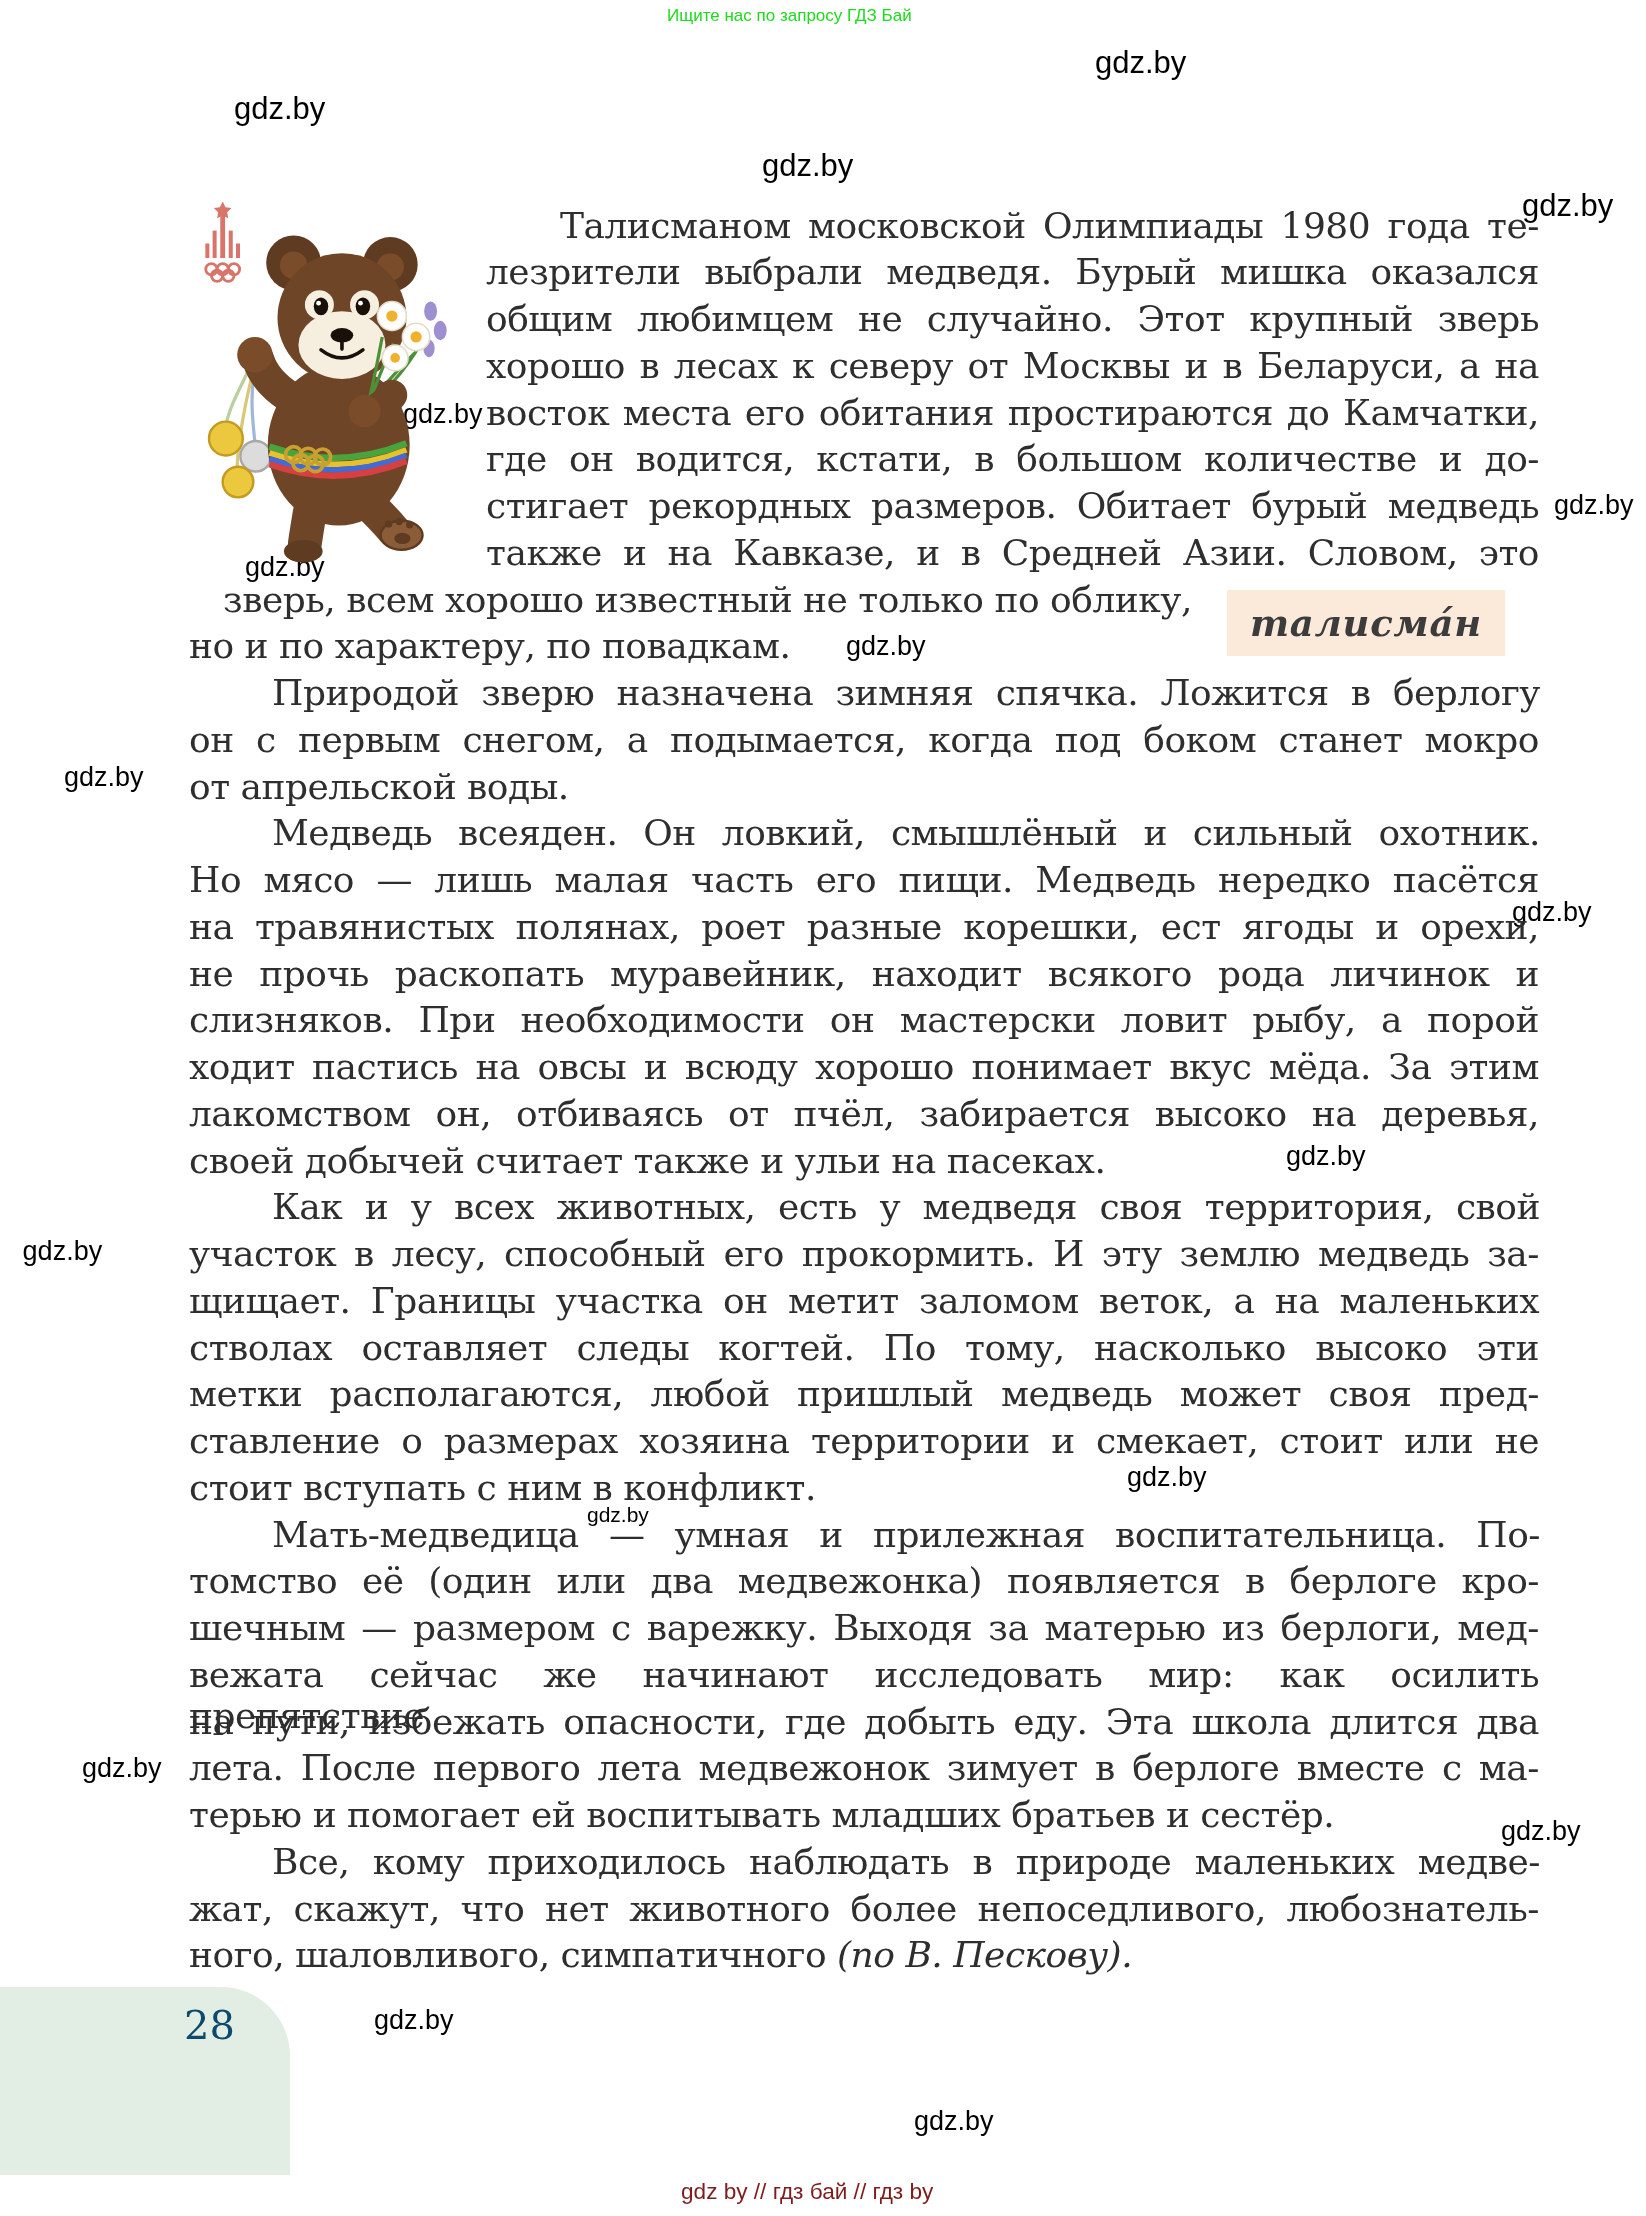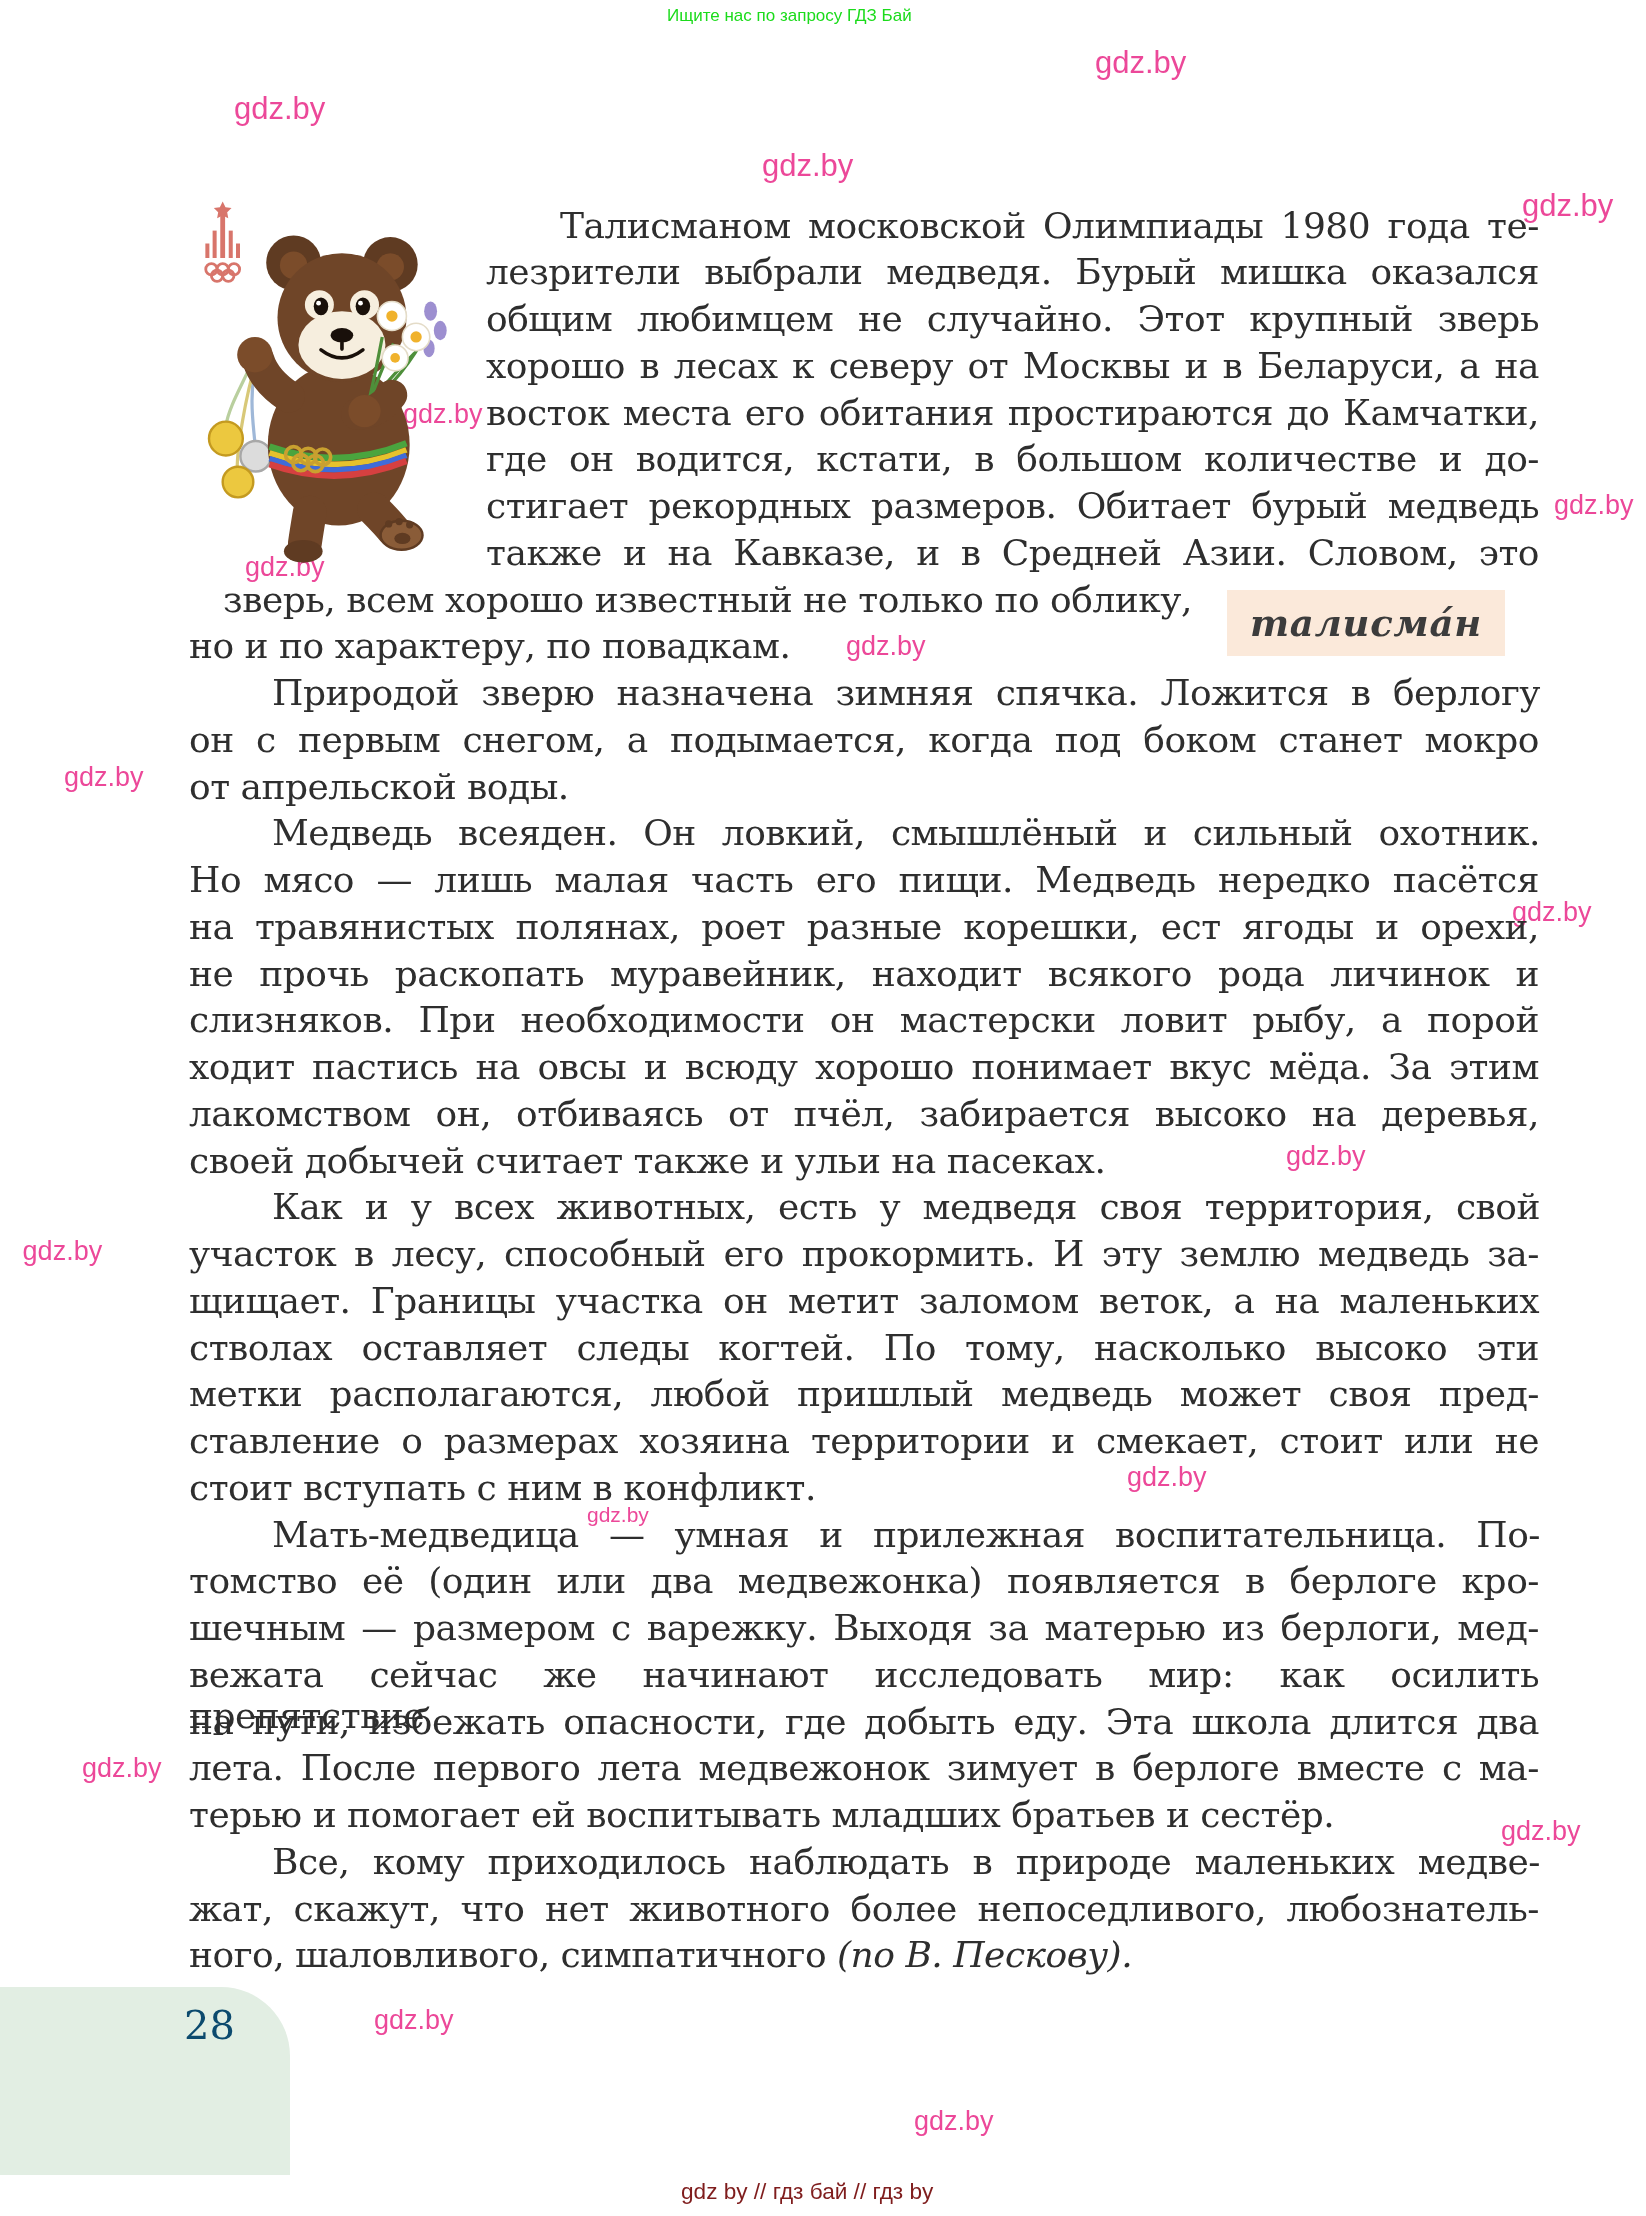--- a/index.html
+++ b/index.html
@@ -1,20 +1,20 @@
 <!DOCTYPE html>
 <html style="font-size:13px"><head>
 <meta charset="utf-8">
 <style>
   html,body{margin:0;padding:0;background:#ffffff;}
   .page{position:relative;width:1647px;height:2216px;background:#ffffff;
         font-family:"DejaVu Serif",serif;overflow:hidden;}
   .promo{position:absolute;left:667px;top:6.4px;font-family:"Liberation Sans","DejaVu Sans",sans-serif;
          font-size:17px;color:#1bdb1b;white-space:nowrap;}
-  .wm{position:absolute;font-family:"Liberation Sans","DejaVu Sans",sans-serif;color:#ec4899;
+  .wm{position:absolute;font-family:"Liberation Sans","DejaVu Sans",sans-serif;color:#000000;
       white-space:nowrap;line-height:1;}
   .line{position:absolute;font-size:36px;line-height:1.15;color:#2e2e2e;
         letter-spacing:-0.5px;white-space:nowrap;}
   .line.just{white-space:normal;text-align:justify;text-align-last:justify;}
   .it{font-style:italic;}
   .vocab-box{position:absolute;left:1227px;top:590px;width:278px;height:66px;background:#fbe9da;
              display:flex;align-items:center;justify-content:center;}
   .vocab-word{font-style:italic;font-weight:bold;font-size:37px;color:#3c3c3c;letter-spacing:0.8px;}
   .page-tab{position:absolute;left:0;top:1987px;width:290px;height:188px;background:#e2eee3;
             border-top-right-radius:69px;}

